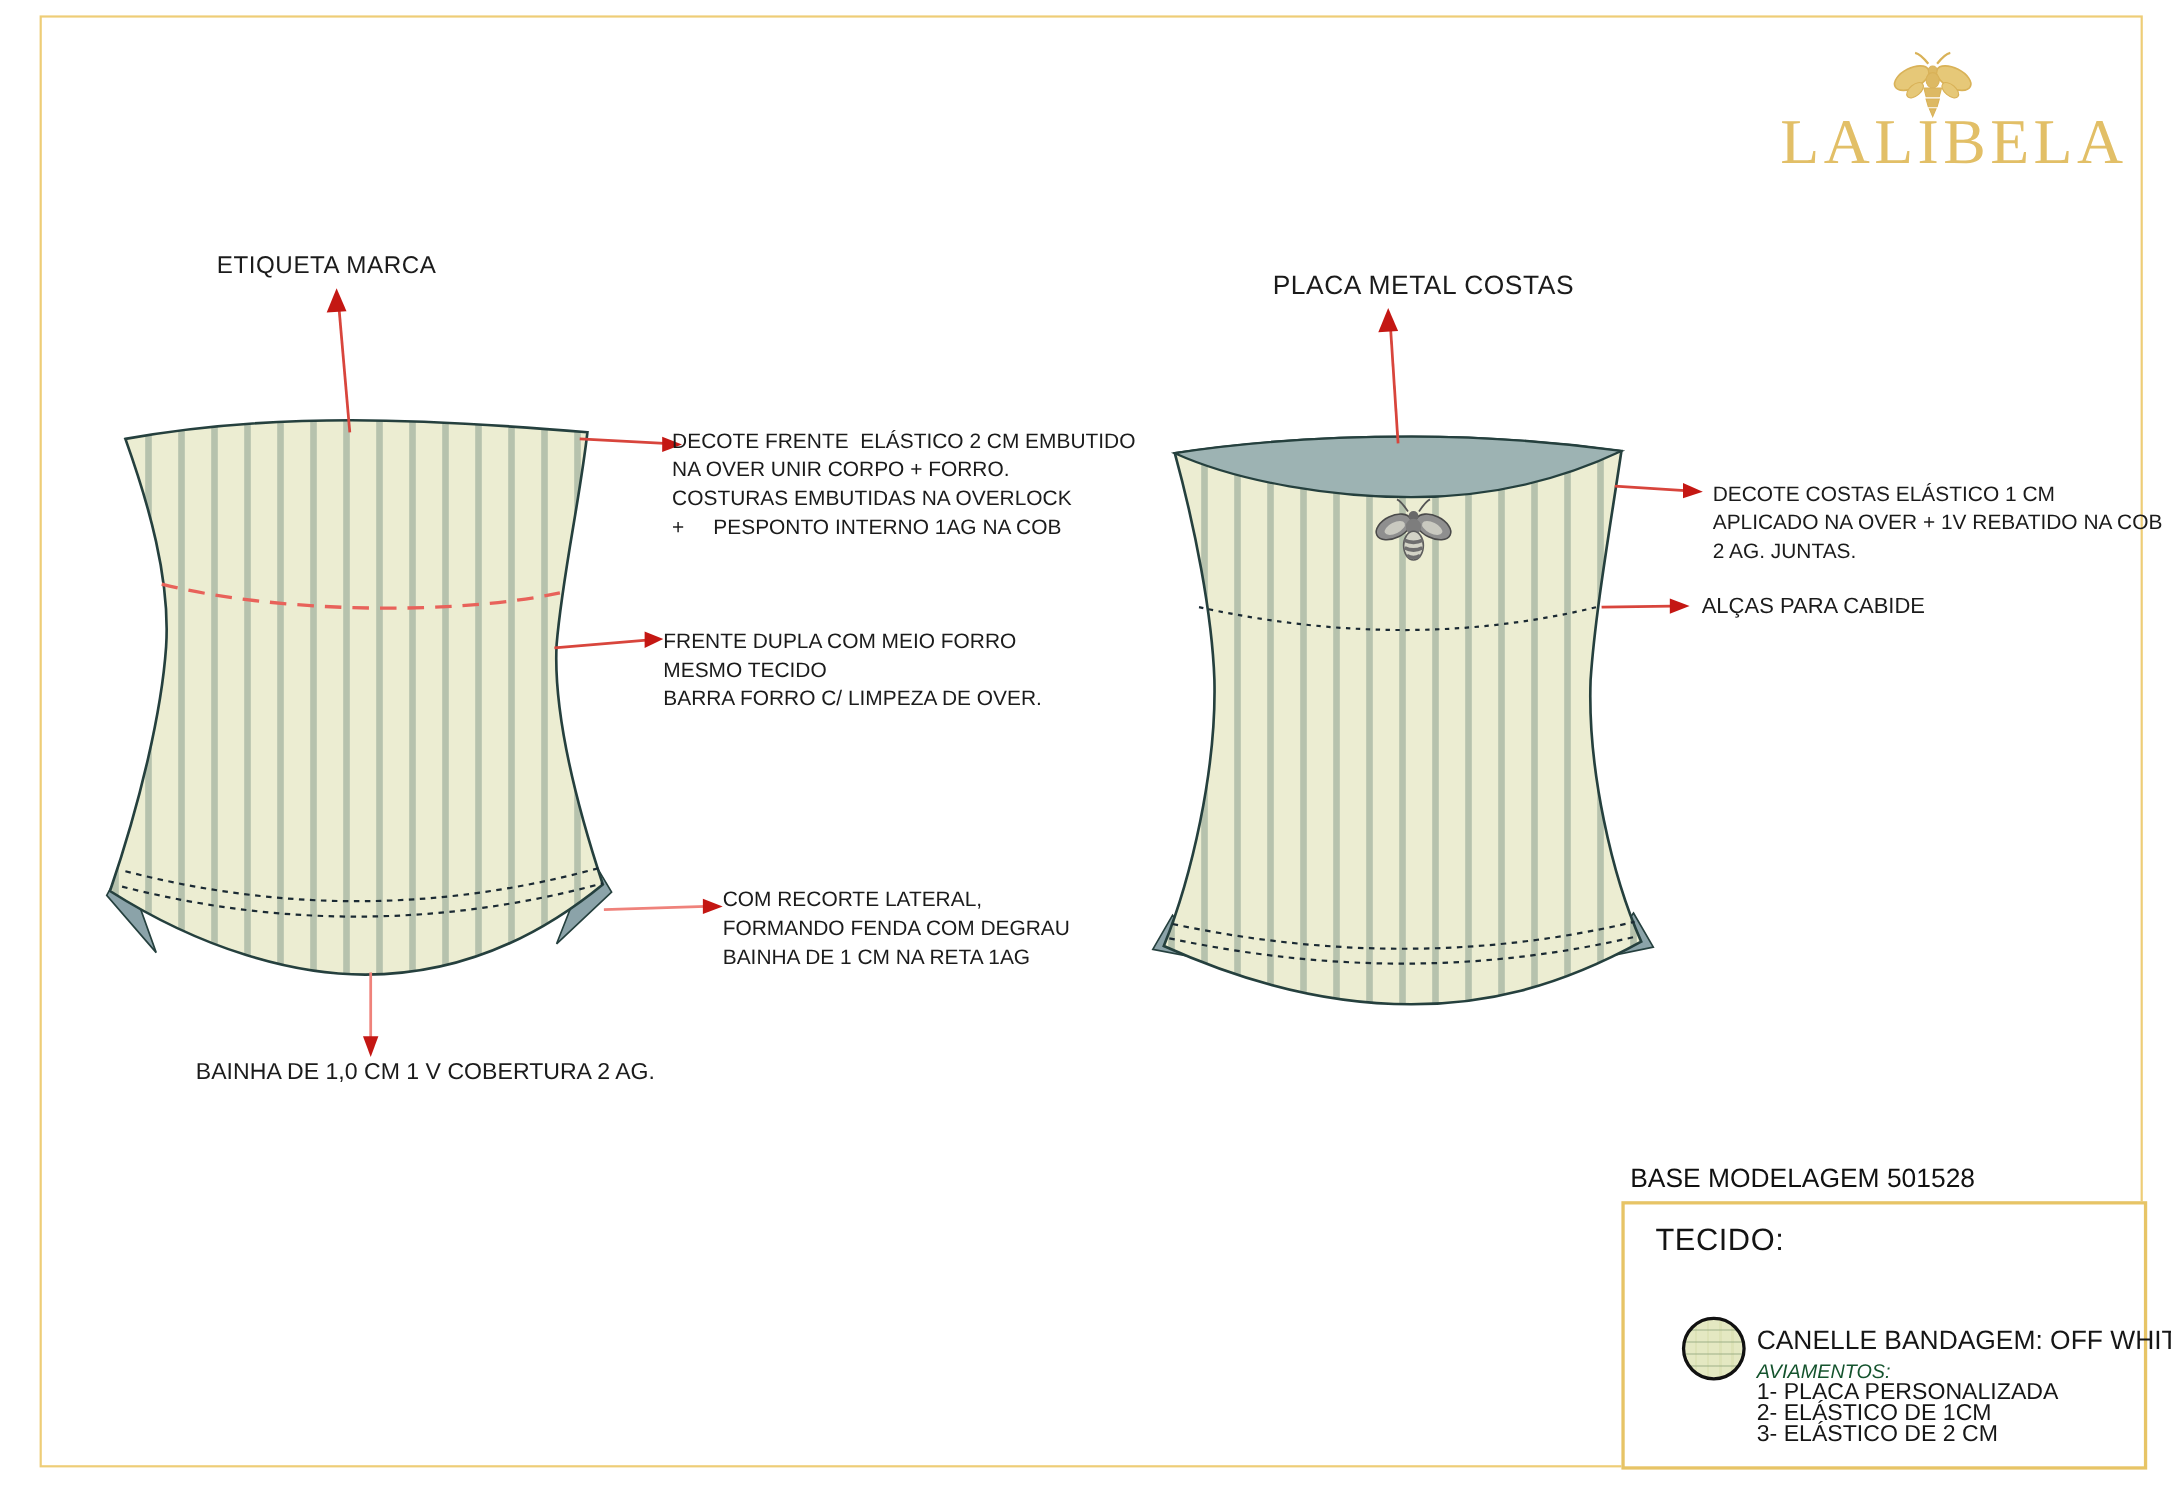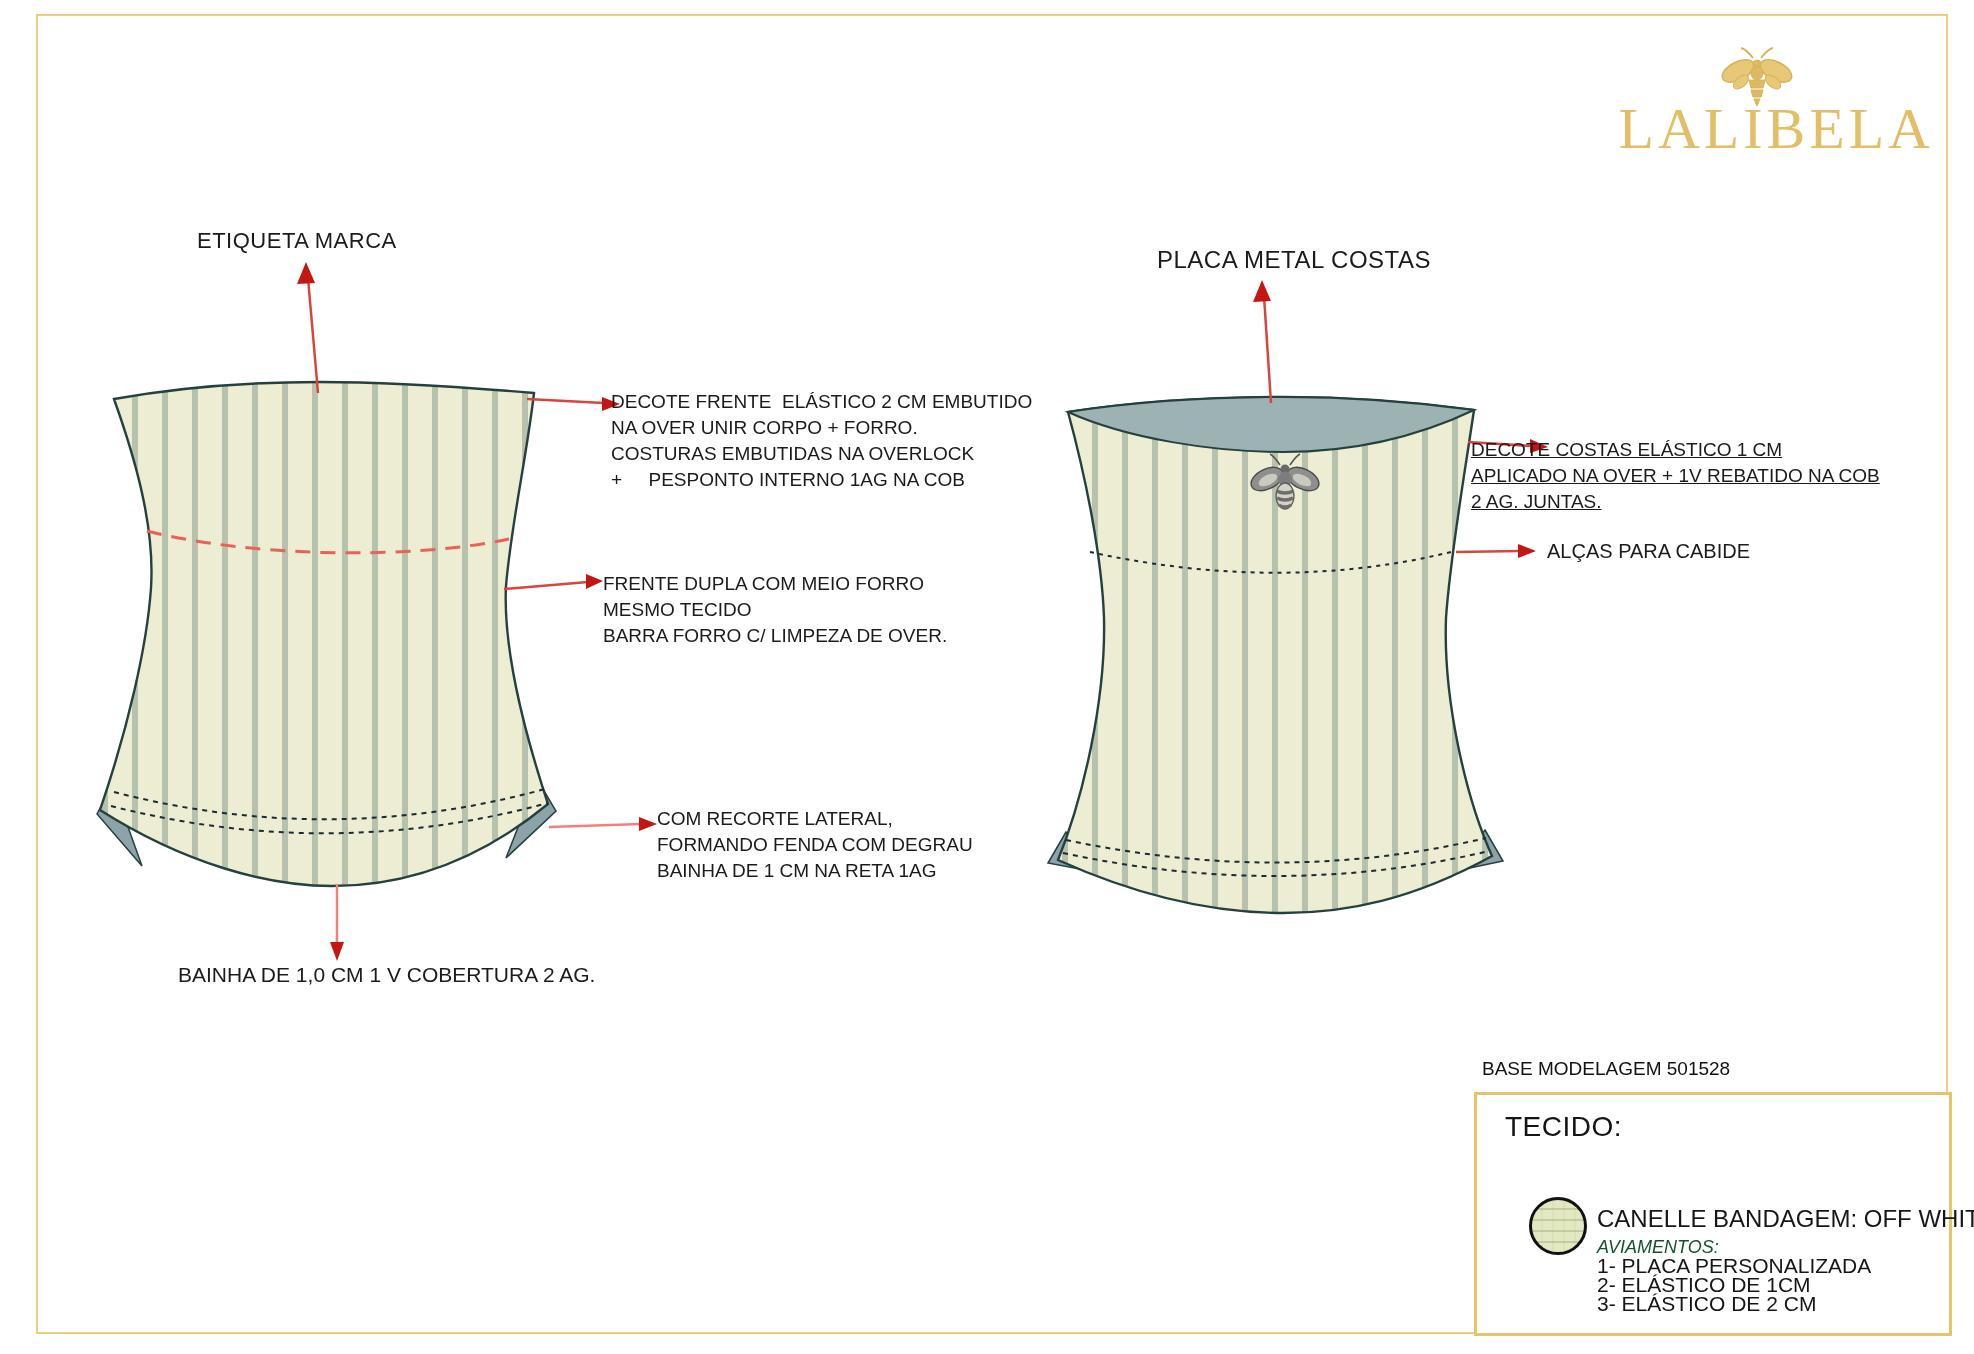--- a/index.html
+++ b/index.html
@@ -6,21 +6,21 @@
   .canvas{position:relative;width:1974px;height:1354px;background:#ffffff;overflow:hidden;
           font-family:"Liberation Sans",sans-serif;color:#1c1c1c;}
   .page-border{position:absolute;left:36px;top:14px;width:1908px;height:1316px;
                border:2px solid #eecd77;}
   .drawing{position:absolute;left:0;top:0;width:1974px;height:1354px;}
   .ann{position:absolute;font-size:19px;line-height:26px;white-space:pre-line;color:#1b1b1b;}
   .label-view{position:absolute;font-size:22px;letter-spacing:.5px;color:#1b1b1b;white-space:nowrap;}
   .brand-name{position:absolute;top:100px;right:40px;font-family:"Liberation Serif",serif;
               font-size:58px;line-height:1;letter-spacing:4px;color:#e2bf67;white-space:nowrap;}
   .bee-logo{position:absolute;left:1712px;top:44px;}
-  .base-model{position:absolute;left:1482px;top:1058px;font-size:19px;color:#111;white-space:nowrap;}
+  .base-model{position:absolute;left:1482px;top:1058px;font-size:24px;color:#111;white-space:nowrap;}
   .fabric-box{position:absolute;left:1474px;top:1092px;width:472px;height:238px;
               border:3px solid #e7c466;background:#ffffff;}
   .fabric-title{position:absolute;left:28px;top:16px;font-size:28px;letter-spacing:.5px;color:#141414;text-align:right;}
   .swatch{position:absolute;left:52px;top:102px;width:52px;height:52px;border-radius:50%;
           border:3px solid #111;
           background:
             repeating-linear-gradient(0deg, rgba(150,170,130,0) 0 9px, rgba(150,170,130,.45) 9px 11px),
             repeating-linear-gradient(90deg, #e4e8c2 0 9px, #dde2b6 9px 11px);}
   .fabric-name{position:absolute;left:120px;top:110px;font-size:24px;white-space:nowrap;color:#161616;}
   .trims-title{position:absolute;left:120px;top:142px;font-size:18px;color:#14532d;font-style:italic;}
@@ -140,21 +140,21 @@
 NA OVER UNIR CORPO + FORRO.
 COSTURAS EMBUTIDAS NA OVERLOCK
 +&nbsp;&nbsp;&nbsp;&nbsp;&nbsp;PESPONTO INTERNO 1AG NA COB</div>
   <div class="ann" style="left:603px;top:571px;">FRENTE DUPLA COM MEIO FORRO
 MESMO TECIDO
 BARRA FORRO C/ LIMPEZA DE OVER.</div>
   <div class="ann" style="left:657px;top:806px;">COM RECORTE LATERAL,
 FORMANDO FENDA COM DEGRAU
 BAINHA DE 1 CM NA RETA 1AG</div>
   <div class="ann" style="left:178px;top:962px;font-size:21px;">BAINHA DE 1,0 CM 1 V COBERTURA 2 AG.</div>
-  <div class="ann" style="left:1471px;top:437px;text-decoration:underline;">DECOTE COSTAS ELÁSTICO 1 CM
+  <div class="ann" style="left:1557px;top:437px;">DECOTE COSTAS ELÁSTICO 1 CM
 APLICADO NA OVER + 1V REBATIDO NA COB
 2 AG. JUNTAS.</div>
   <div class="ann" style="left:1547px;top:538px;font-size:20px;">ALÇAS PARA CABIDE</div>
 
   <div class="base-model">BASE MODELAGEM 501528</div>
 
   <div class="fabric-box">
     <div class="fabric-title">TECIDO:</div>
     <div class="swatch"></div>
     <div class="fabric-name">CANELLE BANDAGEM: OFF WHITE</div>

